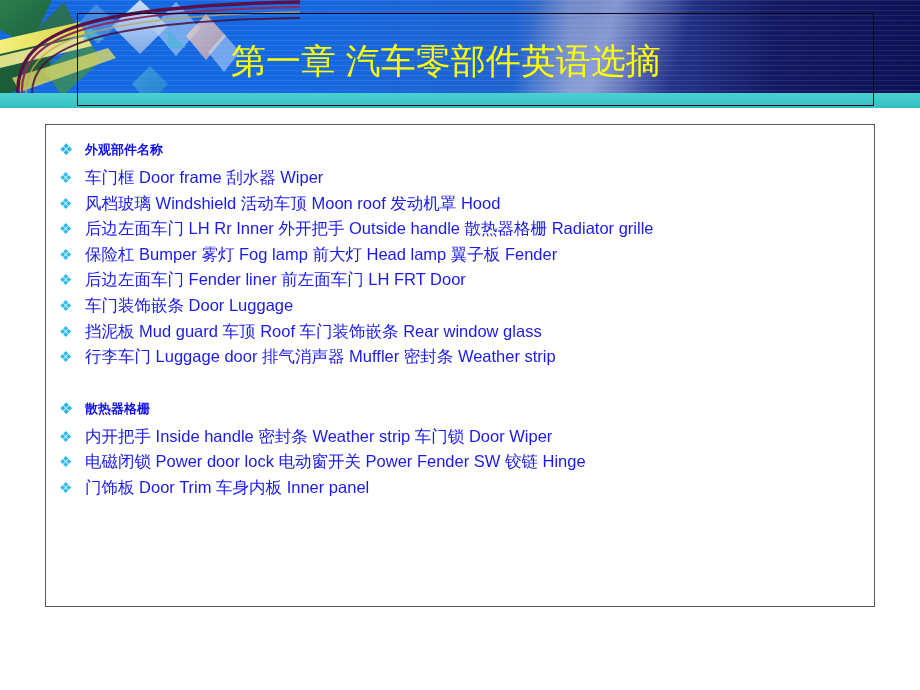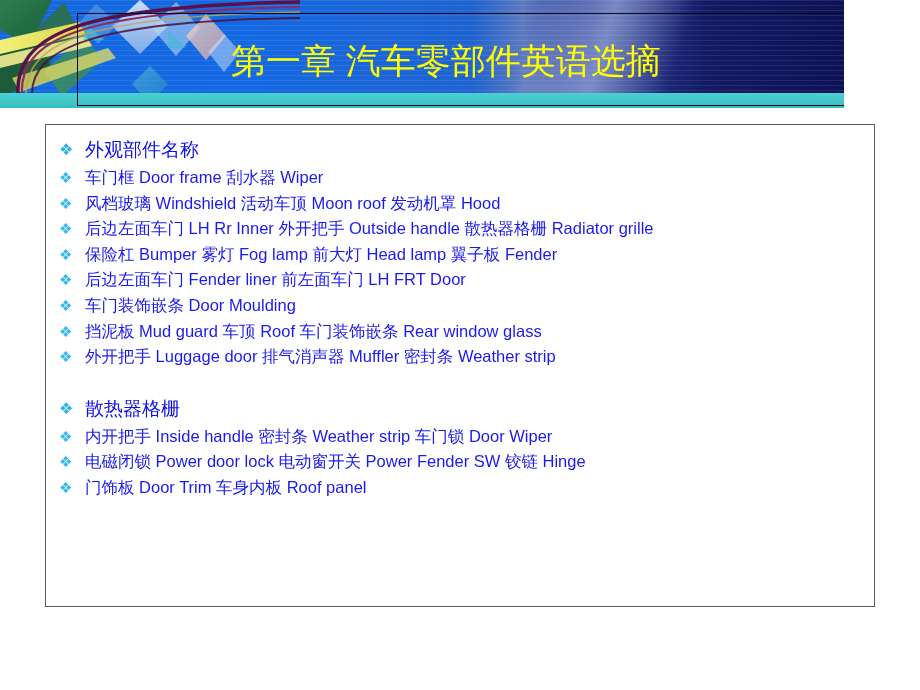--- a/index.html
+++ b/index.html
@@ -20,21 +20,21 @@
     position: absolute;
     inset: 0;
     background: #ffffff;
   }
 
   
   #banner {
     position: absolute;
     left: 0;
     top: 0;
-    width: 844px;
+    width: 920px;
     height: 108px;
     overflow: hidden;
     background: linear-gradient(to right,
         #1367e0 0%,
         #1468e2 30%,
         #1f63cf 56%,
         #5e79bf 62%,
         #2a3c96 70%,
         #131a63 84%,
         #0d1257 100%);
@@ -151,23 +151,23 @@
   }
   .bullet-text {
     flex: 1 1 auto;
     color: #1a1aee;
     font-size: 16.5px;
     line-height: 25px;
     font-weight: 400;
   }
   .heading-row .bullet-text {
     color: #1010e8;
-    font-size: 19px;
+    font-size: 13px;
     line-height: 29px;
-    font-weight: normal;
+    font-weight: bold;
   }
 </style>
 </head>
 <body>
 
 <div id="slide">
 
   <div id="banner">
 
     <div id="banner-stripes"></div>
@@ -251,47 +251,47 @@
       <li class="bullet-row">
         <span class="bullet-glyph">❖</span>
         <span class="bullet-text">保险杠 Bumper     雾灯 Fog lamp      前大灯 Head lamp     翼子板 Fender</span>
       </li>
       <li class="bullet-row">
         <span class="bullet-glyph">❖</span>
         <span class="bullet-text">后边左面车门 Fender liner      前左面车门 LH FRT Door</span>
       </li>
       <li class="bullet-row">
         <span class="bullet-glyph">❖</span>
-        <span class="bullet-text">车门装饰嵌条 Door Moulding</span>
+        <span class="bullet-text">车门装饰嵌条 Door Luggage</span>
       </li>
       <li class="bullet-row">
         <span class="bullet-glyph">❖</span>
         <span class="bullet-text">挡泥板 Mud guard     车顶 Roof      车门装饰嵌条 Rear window glass</span>
       </li>
       <li class="bullet-row">
         <span class="bullet-glyph">❖</span>
-        <span class="bullet-text">外开把手 Luggage door 排气消声器 Muffler    密封条 Weather strip</span>
+        <span class="bullet-text">行李车门 Luggage door 排气消声器 Muffler    密封条 Weather strip</span>
       </li>
 
       <li class="bullet-row spacer-row"></li>
 
       <li class="bullet-row heading-row">
         <span class="bullet-glyph">❖</span>
         <span class="bullet-text">散热器格栅</span>
       </li>
 
       <li class="bullet-row">
         <span class="bullet-glyph">❖</span>
         <span class="bullet-text">内开把手  Inside handle    密封条  Weather strip    车门锁 Door Wiper</span>
       </li>
       <li class="bullet-row">
         <span class="bullet-glyph">❖</span>
         <span class="bullet-text">电磁闭锁 Power door lock   电动窗开关 Power Fender SW    铰链 Hinge</span>
       </li>
       <li class="bullet-row">
         <span class="bullet-glyph">❖</span>
-        <span class="bullet-text">门饰板 Door Trim     车身内板 Roof panel</span>
+        <span class="bullet-text">门饰板 Door Trim     车身内板 Inner panel</span>
       </li>
 
     </ul>
   </div>
 
 </div>
 
 </body></html>

